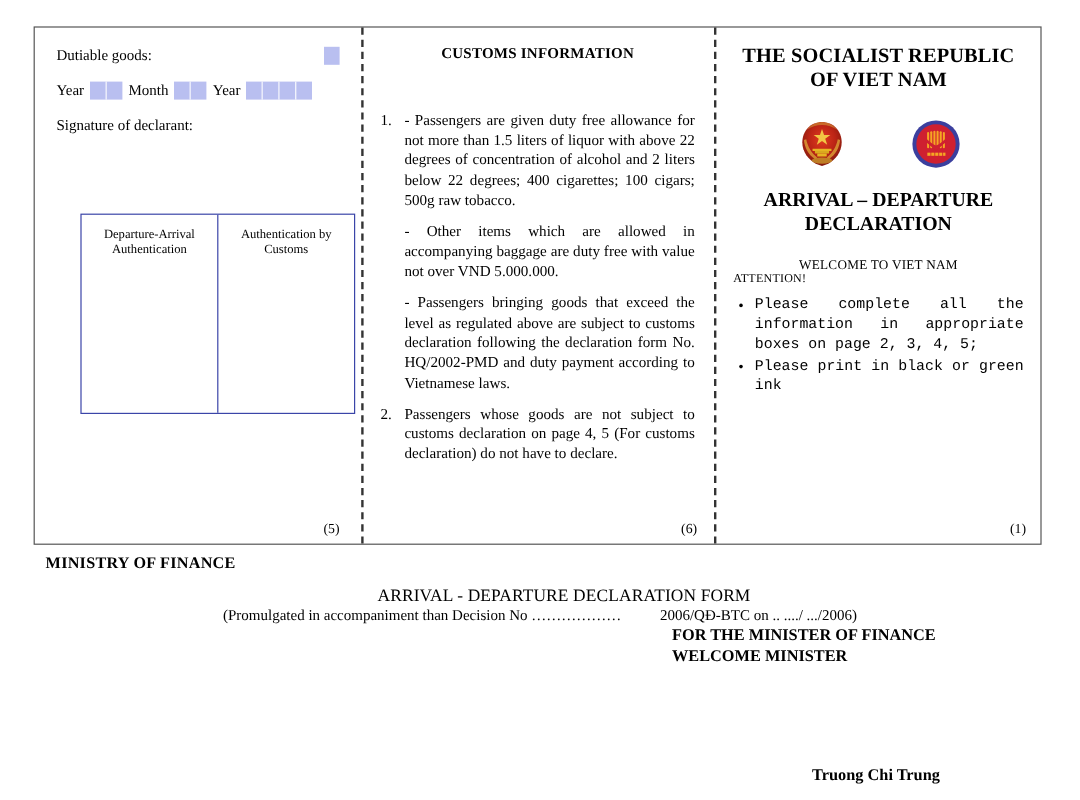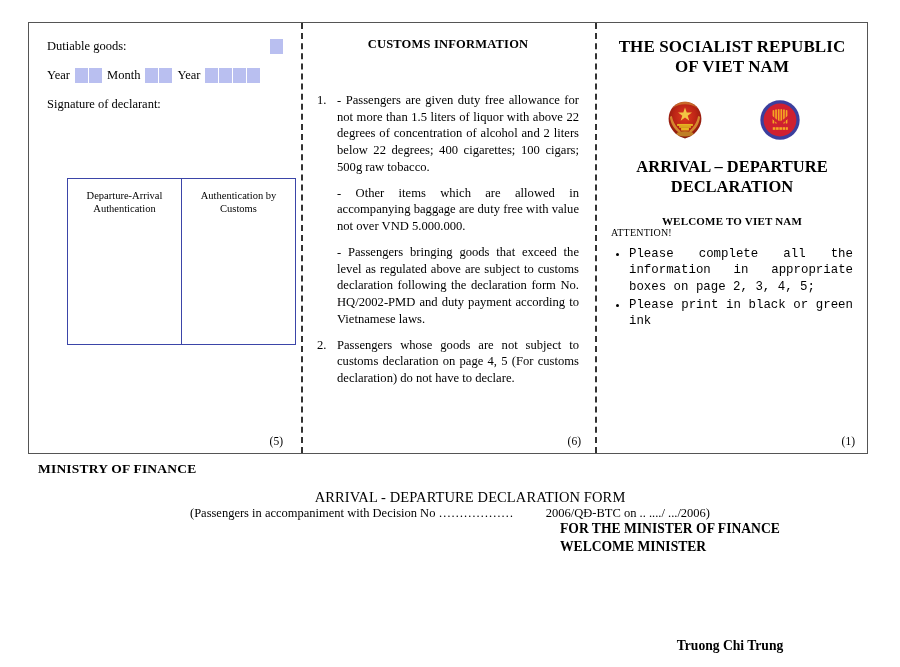--- a/index.html
+++ b/index.html
@@ -152,21 +152,21 @@
 
   .cover-main-title {
     text-align: center;
     font-weight: bold;
     font-size: 16.5px;
     line-height: 1.22;
     margin-top: 12px;
   }
   .cover-welcome {
     text-align: center;
-    font-weight: bold;
+    font-weight: normal;
     font-size: 11px;
     margin-top: 18px;
     letter-spacing: .2px;
   }
   .attention-label {
     font-weight: normal;
     font-size: 10px;
     letter-spacing: .2px;
   }
   .attention-list {
@@ -376,21 +376,21 @@
 
     <div class="page-num" id="page-num-1">(1)</div>
   </div>
 </div>
 
 <div id="ministry-label">MINISTRY OF FINANCE</div>
 
 <div id="form-title-main">ARRIVAL - DEPARTURE DECLARATION FORM</div>
 
 <div id="promulgated-line">
-  <span>(Passengers in accompaniment with Decision No ………………</span>
+  <span>(Promulgated in accompaniment than Decision No ………………</span>
   <span class="gap"></span>
   <span>2006/QĐ-BTC on  .. ..../   .../2006)</span>
 </div>
 
 <div id="signing-block">
   <div>FOR THE MINISTER OF FINANCE</div>
   <div>WELCOME MINISTER</div>
 </div>
 
 <div id="signer-name">Truong Chi Trung</div>

